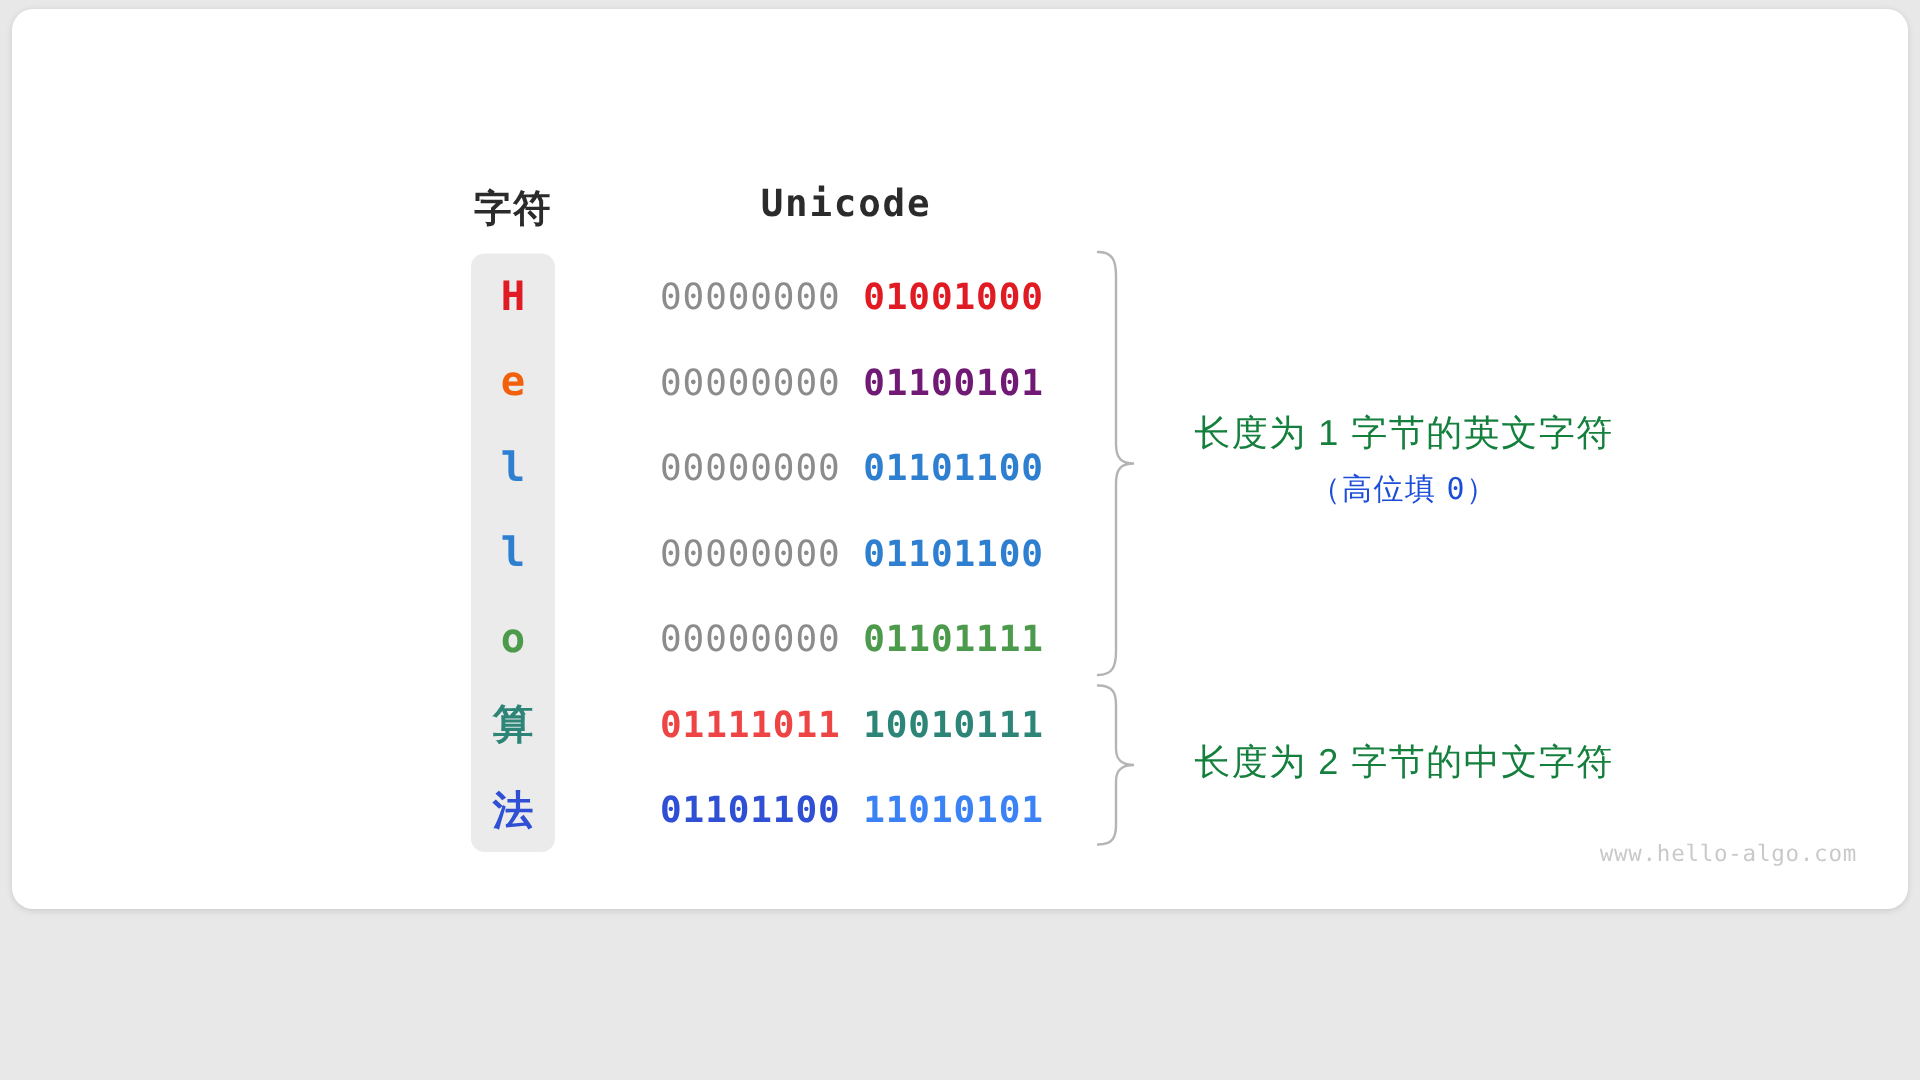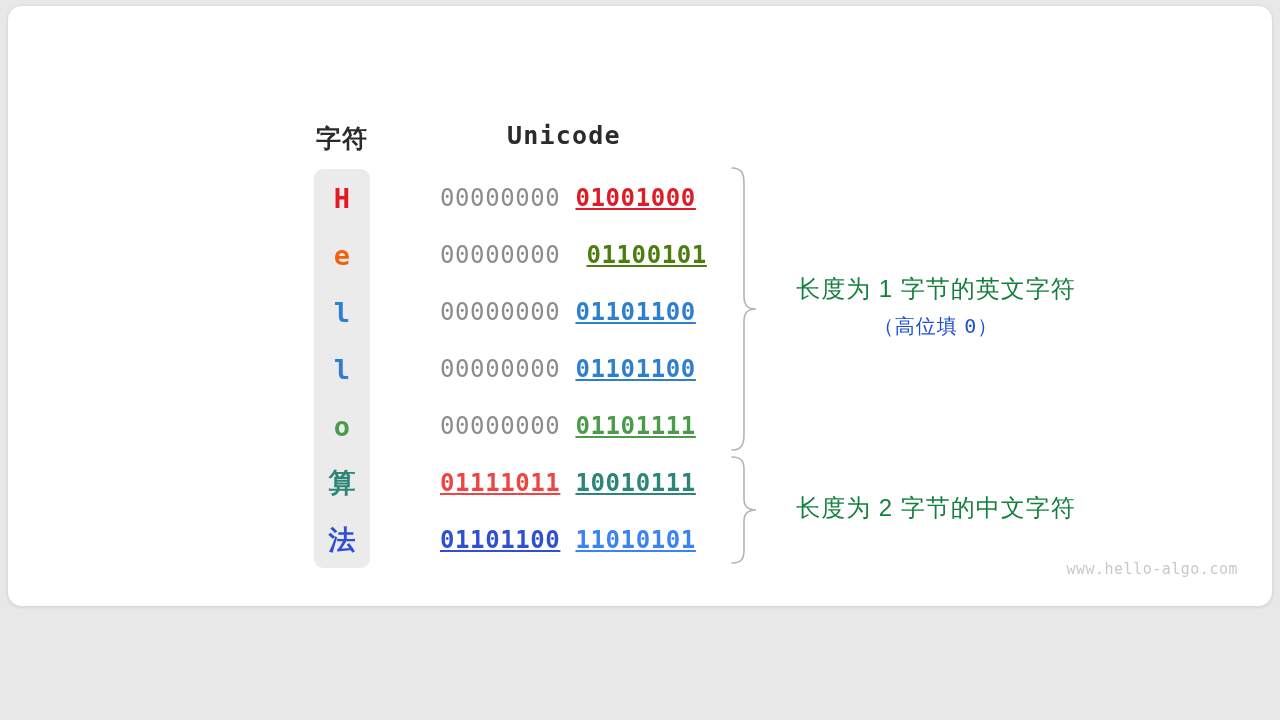--- a/index.html
+++ b/index.html
@@ -79,21 +79,20 @@
     font-weight: bold;
     letter-spacing: 0.6px;
     white-space: pre;
   }
   .bits-high {
     color: #8c8c8c;
     font-weight: normal;
   }
   .bits-low {
     font-weight: bold;
-    text-decoration: underline;
   }
 
   
   .brace {
     position: absolute;
     overflow: visible;
   }
 
   
   .annot {
@@ -137,21 +136,21 @@
   <div class="col-header" id="header-char">字符</div>
 
   <div class="col-header" id="header-unicode">Unicode</div>
 
   <div id="char-panel"></div>
 
   <div id="rows-layer">
       <div class="char-cell latin" style="top: 192px; color: rgb(224, 27, 36);">H</div>
       <div class="bits-cell" style="top: 192px;"><span class="bits-high">00000000</span><span> </span><span class="bits-low" style="color: rgb(224, 27, 36);">01001000</span></div>
       <div class="char-cell latin" style="top: 249px; color: rgb(242, 96, 12);">e</div>
-      <div class="bits-cell" style="top: 249px;"><span class="bits-high">00000000</span><span> </span><span class="bits-low" style="color: #4d7c0f; margin-left: 11px;">01100101</span></div>
+      <div class="bits-cell" style="top: 249px;"><span class="bits-high">00000000</span><span> </span><span class="bits-low" style="color: #701a75;">01100101</span></div>
       <div class="char-cell latin" style="top: 306px; color: rgb(46, 127, 208);">l</div>
       <div class="bits-cell" style="top: 306px;"><span class="bits-high">00000000</span><span> </span><span class="bits-low" style="color: rgb(46, 127, 208);">01101100</span></div>
       <div class="char-cell latin" style="top: 363px; color: rgb(46, 127, 208);">l</div>
       <div class="bits-cell" style="top: 363px;"><span class="bits-high">00000000</span><span> </span><span class="bits-low" style="color: rgb(46, 127, 208);">01101100</span></div>
       <div class="char-cell latin" style="top: 420px; color: rgb(76, 154, 76);">o</div>
       <div class="bits-cell" style="top: 420px;"><span class="bits-high">00000000</span><span> </span><span class="bits-low" style="color: rgb(76, 154, 76);">01101111</span></div>
       <div class="char-cell" style="top: 477px; color: rgb(44, 133, 119);">算</div>
       <div class="bits-cell" style="top: 477px;"><span class="bits-low" style="color: #ef4444;">01111011</span><span> </span><span class="bits-low" style="color: rgb(44, 133, 119);">10010111</span></div>
       <div class="char-cell" style="top: 534px; color: rgb(47, 79, 212);">法</div>
       <div class="bits-cell" style="top: 534px;"><span class="bits-low" style="color: rgb(47, 79, 212);">01101100</span><span> </span><span class="bits-low" style="color: #3b82f6; text-align: right;">11010101</span></div>

